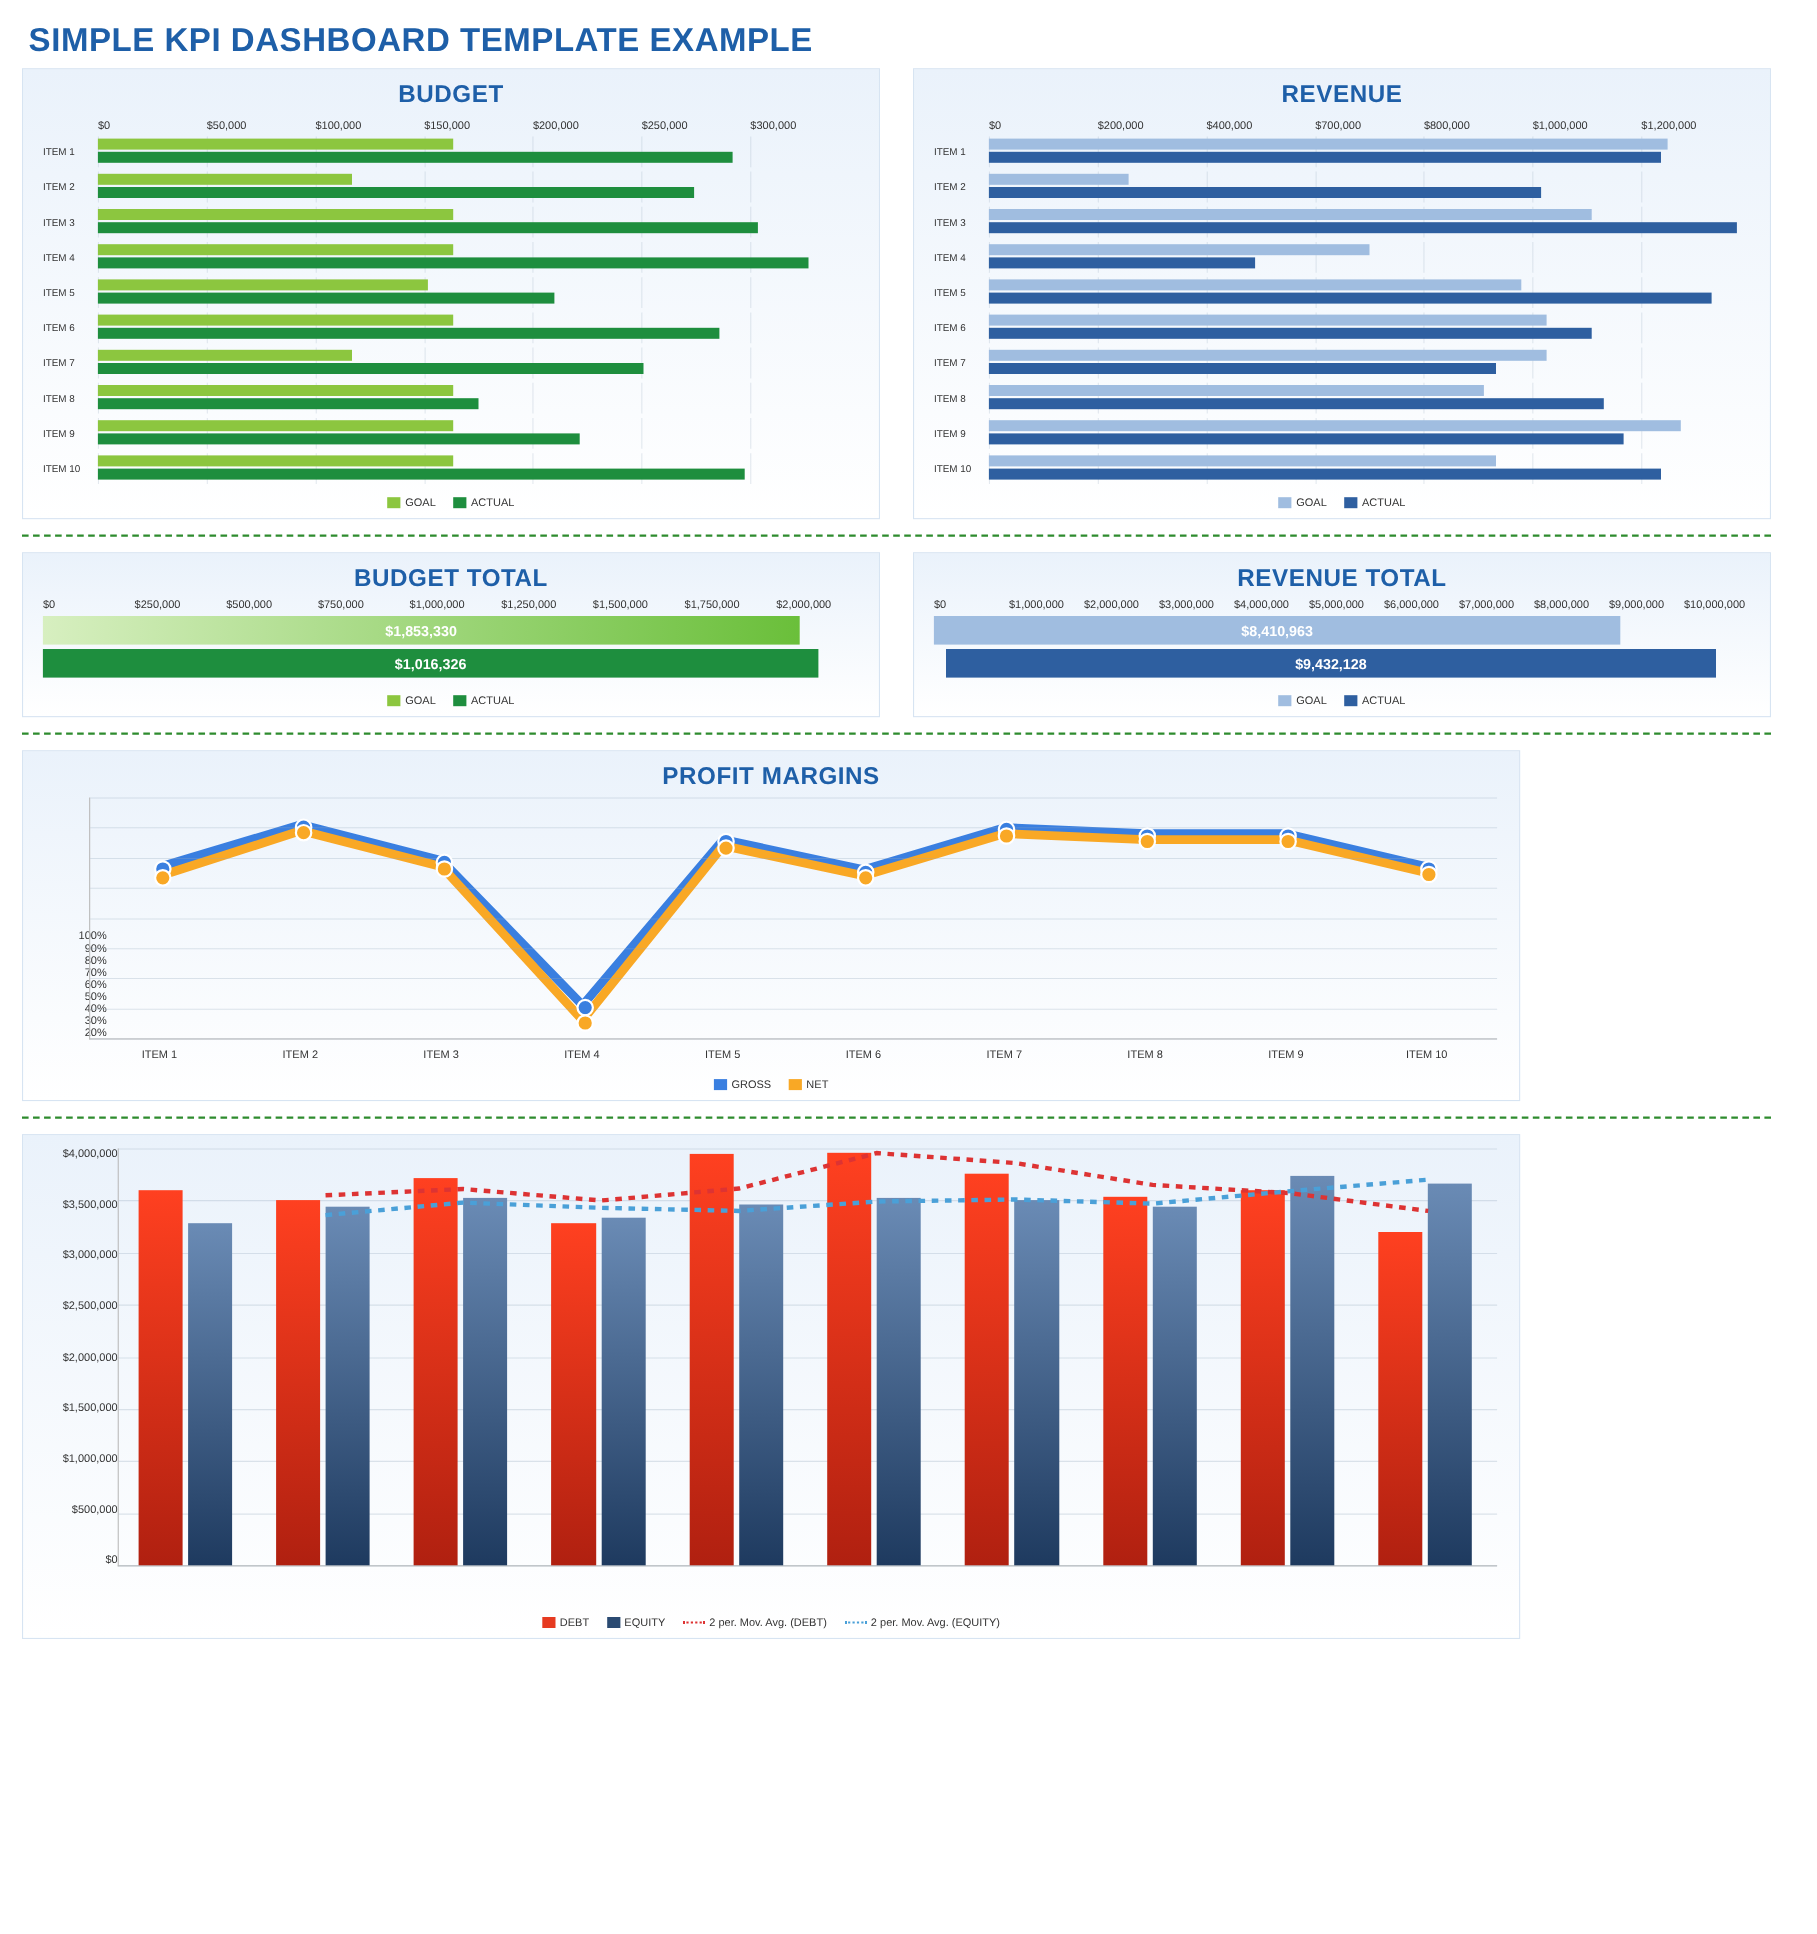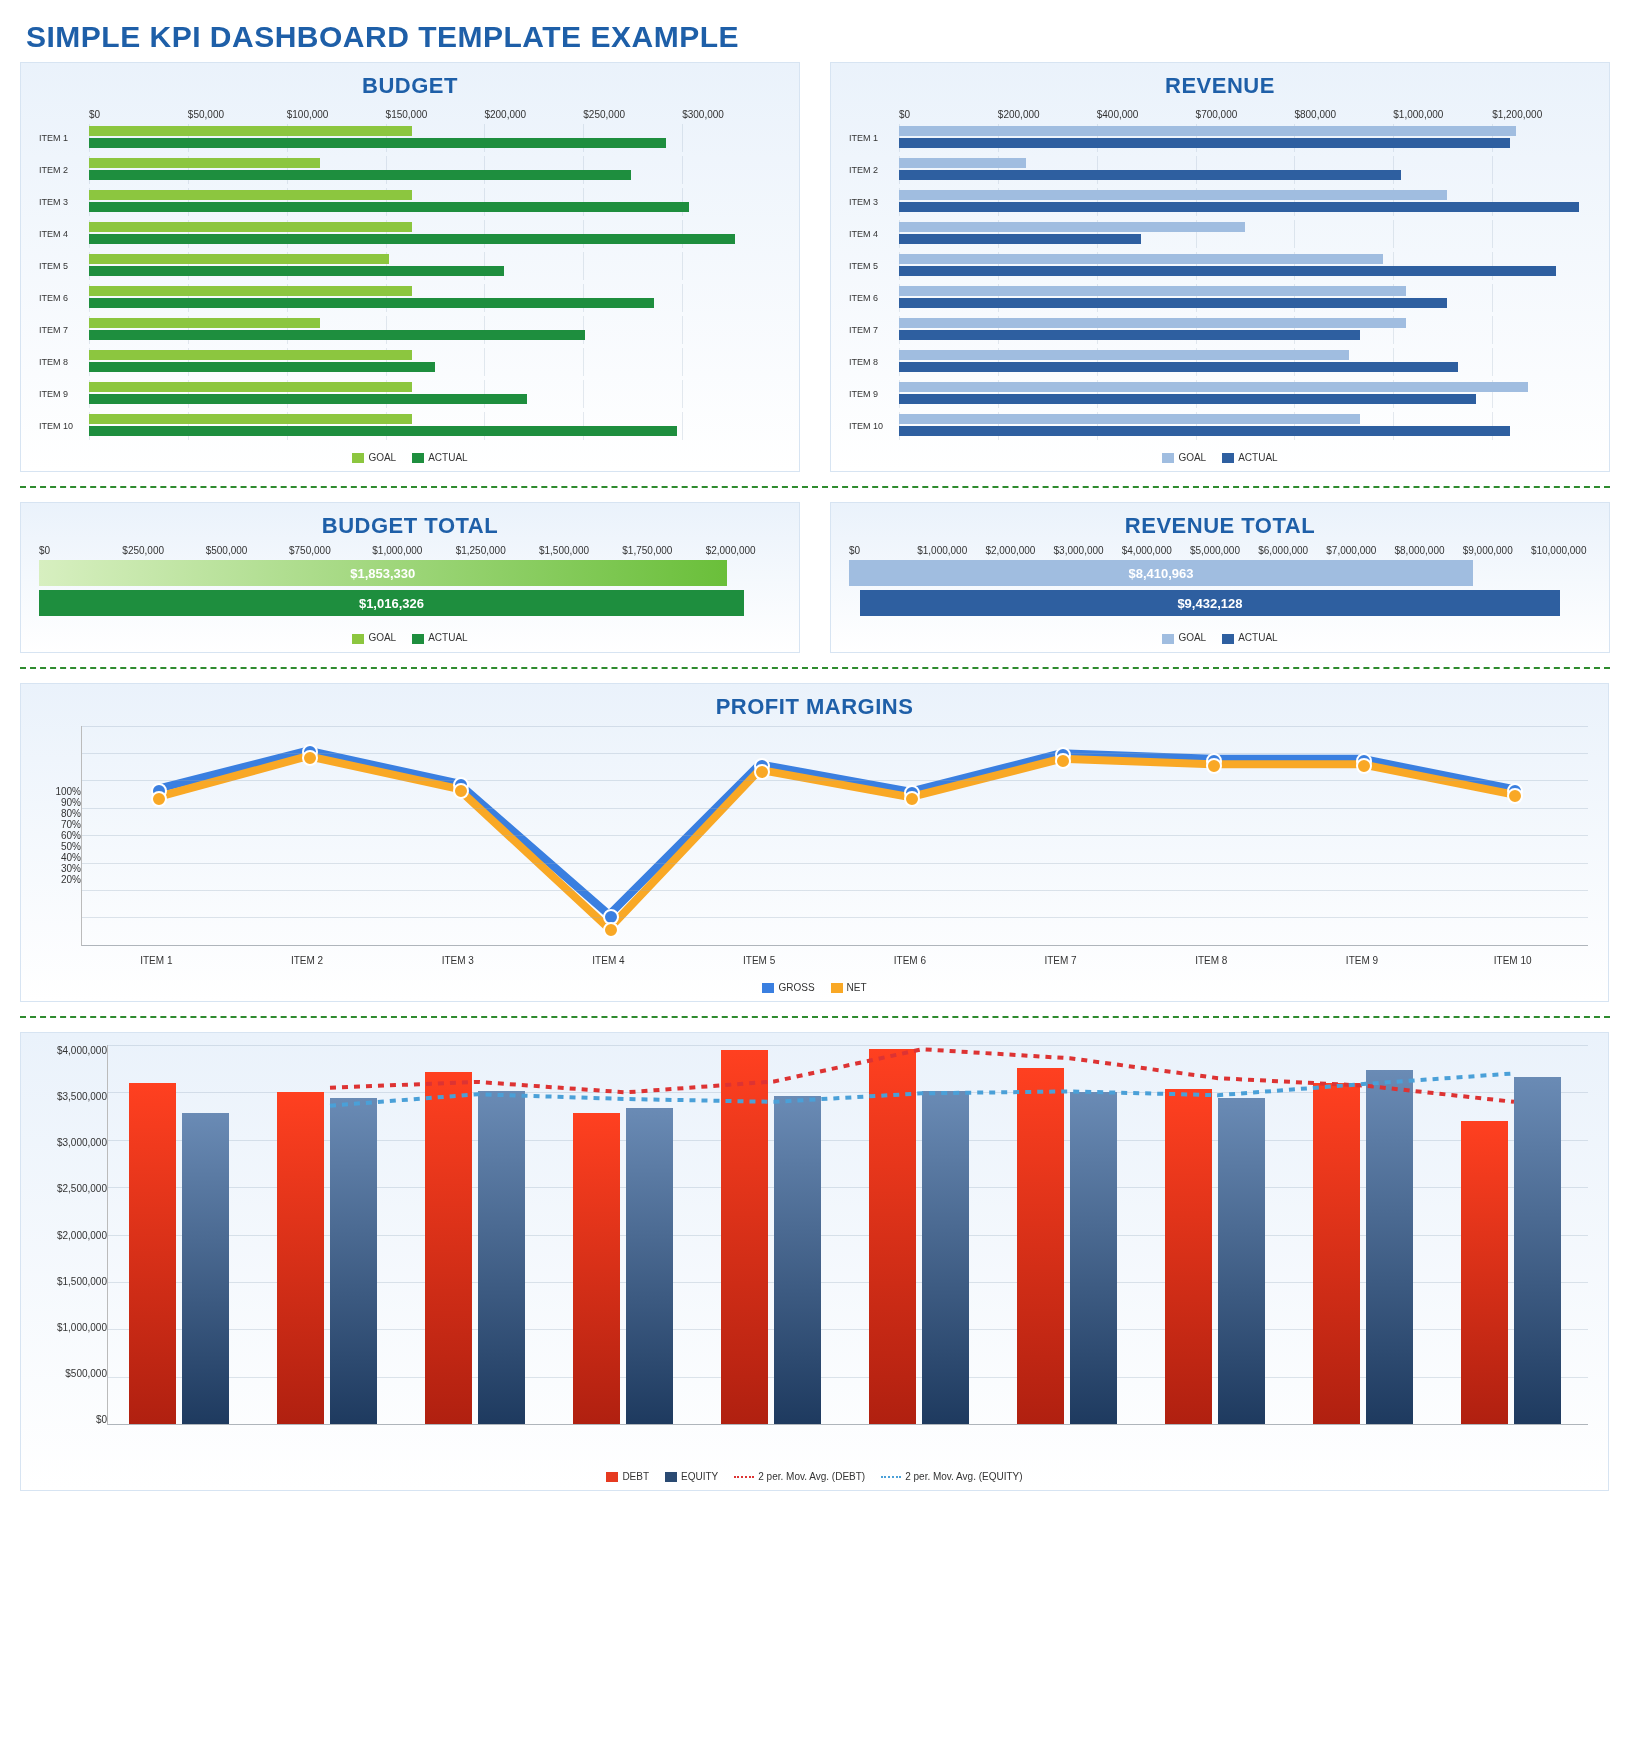--- a/index.html
+++ b/index.html
@@ -1,21 +1,21 @@
 <!DOCTYPE html>
 <html><head>
 <meta charset="utf-8">
 <style>
 html,body{margin:0;padding:0;background:#fff;font-family:Arial,Helvetica,sans-serif;color:#333;width:1652px;}
 body{padding:20px;}
 .page-title{color:#1e5fa8;font-size:30px;font-weight:bold;letter-spacing:0.5px;margin:0 0 8px 6px;}
 .row{display:flex;gap:30px;}
 .panel{background:linear-gradient(to bottom,#eaf2fb 0%,#ffffff 100%);border:1px solid #d7e4f2;padding:10px 10px 6px 10px;position:relative;box-sizing:border-box;}
 .half{width:780px;}
-.full{width:1589px;}
+.full{width:1362px;}
 .panel-title{color:#1e5fa8;font-size:22px;font-weight:600;text-align:center;margin-bottom:6px;letter-spacing:0.5px;}
 .divider{border:none;border-top:2px dashed #2e8b2e;margin:14px 0;width:1590px;}
 
 .hbars{display:flex;flex-direction:column;gap:4px;padding:4px 8px 6px 8px;}
 .axis-top{display:flex;font-size:10px;color:#333;padding-left:50px;}
 .axis-top span{flex:1;text-align:left;}
 .hrow{display:flex;align-items:center;height:28px;}
 .hlab{width:50px;font-size:9px;color:#333;}
 .bar-area{flex:1;position:relative;height:28px;}
 .bar-area .grid{position:absolute;top:0;bottom:0;left:0;right:0;display:flex;}
@@ -31,21 +31,21 @@
 
 .legend{text-align:center;font-size:10px;color:#333;padding:6px 0 2px;}
 .legend span{display:inline-block;margin:0 8px;}
 .swatch{display:inline-block;width:12px;height:10px;vertical-align:middle;margin-right:4px;}
 
 .totbars{position:relative;height:70px;margin:0 8px;}
 .totbar{position:absolute;height:26px;display:flex;align-items:center;justify-content:center;color:#fff;font-weight:bold;font-size:13px;}
 .g-grad{background:linear-gradient(to right,#d7efc0,#6abf3a);}
 
 .linebox{position:relative;height:250px;margin:6px 10px 0 10px;}
-.linebox .ylabs{position:absolute;left:0;top:0;bottom:30px;width:40px;display:flex;flex-direction:column;justify-content:center;font-size:10px;text-align:right;}
+.linebox .ylabs{position:absolute;left:16px;top:0;bottom:30px;width:40px;display:flex;flex-direction:column;justify-content:flex-end;font-size:10px;text-align:right;}
 .linebox .plot{position:absolute;left:40px;right:0;top:0;bottom:30px;border-left:1px solid #bbb;border-bottom:1px solid #bbb;}
 .linebox .xrow{position:absolute;left:40px;right:0;bottom:10px;display:flex;font-size:10px;}
 .linebox .xrow span{flex:1;text-align:center;}
 .gridh{position:absolute;left:0;right:0;height:0;border-top:1px solid rgba(150,170,190,.3);}
 
 .colbox{position:relative;height:420px;margin:2px 10px 0 10px;}
 .colbox .ylabs{position:absolute;left:0;top:0;bottom:40px;width:66px;display:flex;flex-direction:column;justify-content:space-between;font-size:10px;text-align:right;}
 .colbox .plot{position:absolute;left:66px;right:0;top:0;bottom:40px;border-left:1px solid #bbb;border-bottom:1px solid #bbb;}
 .colbox .xrow{position:absolute;left:66px;right:0;bottom:18px;display:flex;font-size:10px;}
 .colbox .xrow span{flex:1;text-align:center;}

